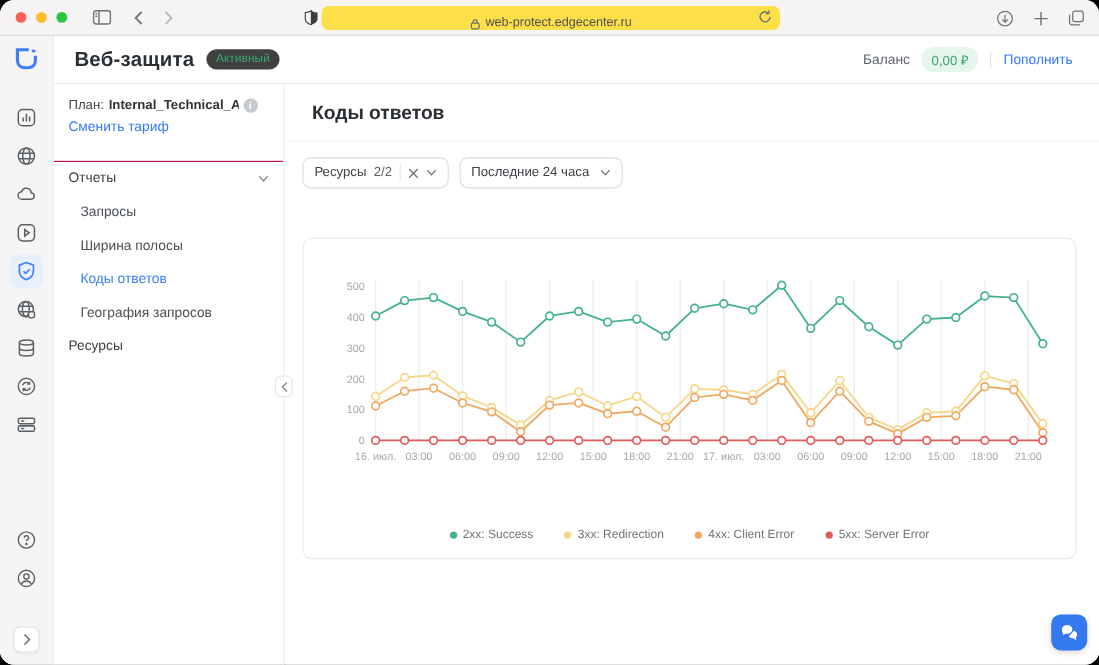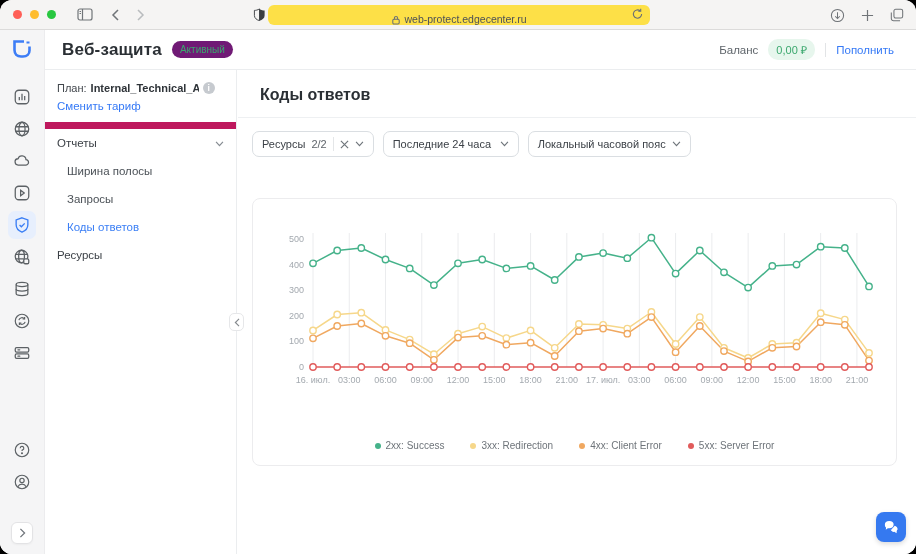--- a/index.html
+++ b/index.html
@@ -21,30 +21,30 @@
   .rail { position:absolute; left:0; top:0; width:45px; height:524px; background:#f5f5f6; border-right:1px solid #ececee; display:flex; flex-direction:column; align-items:center; }
   .rail-logo { margin-top:7px; margin-bottom:18px; }
   .rail-ic { width:28px; height:28px; border-radius:7px; display:flex; align-items:center; justify-content:center; margin-bottom:4px; color:#5c6165; }
   .rail-ic.active { background:#e7effd; color:#3b7ff5; }
   .rail-spacer { flex:1; }
   .rail-bottom { display:flex; flex-direction:column; align-items:center; margin-bottom:6px; }
   .rail-expand { width:22px; height:22px; margin-top:22px; margin-bottom:4px; background:#fff; border:1px solid #e3e3e5; border-radius:6px; display:flex; align-items:center; justify-content:center; color:#6f757b; box-shadow:0 1px 2px rgba(0,0,0,.04); }
 
   .app-header { position:absolute; left:45px; top:0; width:871px; height:40px; background:#fff; border-bottom:1px solid #ebedef; display:flex; align-items:center; padding:0 22px 0 17px; }
   .app-title { font-size:17px; font-weight:bold; color:#2a2f34; letter-spacing:.2px; }
-  .status-badge { margin-left:10px; background:#701a75; color:#3aa76d; font-size:10px; padding:3px 8px; border-radius:10px; }
+  .status-badge { margin-left:10px; background:#404040; color:#3aa76d; font-size:10px; padding:3px 8px; border-radius:10px; }
   .header-right { margin-left:auto; display:flex; align-items:center; gap:10px; font-size:11.5px; }
   .balance-label { color:#5f656b;margin-left:20px; }
   .balance-badge { background:#e7f6ed; color:#3aa76d; padding:3px 8px; border-radius:10px; font-size:11px; }
   .header-sep { width:1px; height:14px; background:#e2e4e6; }
   .link-blue { color:#3579f6; }
 
   
   .subbar { position:absolute; left:45px; top:40px; width:192px; height:484px; background:#fff; border-right:1px solid #ebedef; }
-  .plan-block { padding:12px 12px 10px 12px; border-bottom:7px solid #be185d; }
+  .plan-block { padding:12px 12px 22px 12px; border-bottom:1px solid #be185d; }
   .plan-line { display:flex; align-items:center; gap:4px; font-size:11px; color:#41464c; }
   .plan-value { font-weight:bold; color:#2e3338; max-width:108px; white-space:nowrap; overflow:hidden; }
   .info-dot { width:12px; height:12px; border-radius:50%; background:#c6cacf; color:#fff; font-size:8.5px; display:flex; align-items:center; justify-content:center; flex:0 0 auto; font-weight:bold; }
   .plan-change { margin-top:6px; font-size:11.5px; }
   .nav { padding-top:8px; }
   .nav-row { height:28px; display:flex; align-items:flex-start; padding:0 12px; font-size:11.5px; color:#3c4147; cursor:default;gap:44px; }
   .nav-row .chev { margin-left:auto; color:#878d93; }
   .nav-sub { padding-left:22px; color:#4b5157; }
   .nav-active { color:#3b7ff5; }
 
@@ -252,27 +252,30 @@
       <div class="nav">
         <div class="nav-row">
           <span>Отчеты</span>
           <span class="chev">
             <svg width="9" height="6" viewBox="0 0 10 7" fill="none" stroke="currentColor" stroke-width="1.4">
                 <path d="M1 1 L5 5.5 L9 1"></path>
               </svg>
           </span>
         </div>
         <div class="nav-row nav-sub">
-            <span>Ширина полосы</span>
+            <span>Запросы</span>
           </div>
         <div class="nav-row nav-sub">
-            <span>Запросы</span>
+            <span>Ширина полосы</span>
           </div>
         <div class="nav-row nav-sub nav-active">
             <span>Коды ответов</span>
+          </div>
+        <div class="nav-row nav-sub">
+            <span>География запросов</span>
           </div>
         <div class="nav-row">
             <span>Ресурсы</span>
           </div>
       </div>
     </div>
 
     <div class="collapse-handle">
       <svg width="6" height="9" viewBox="0 0 7 11" fill="none" stroke="currentColor" stroke-width="1.4">
           <path d="M6 1 L1.5 5.5 L6 10"></path>
@@ -294,28 +297,20 @@
           </span>
           <span style="color:#6f757b">
             <svg width="9" height="6" viewBox="0 0 10 7" fill="none" stroke="currentColor" stroke-width="1.3">
                 <path d="M1 1 L5 5.5 L9 1"></path>
               </svg>
           </span>
         </div>
         <div class="pill" style="width:136px">
           <span>Последние 24 часа</span>
           <span style="margin-left:auto; color:#6f757b">
-            <svg width="9" height="6" viewBox="0 0 10 7" fill="none" stroke="currentColor" stroke-width="1.3">
-                <path d="M1 1 L5 5.5 L9 1"></path>
-              </svg>
-          </span>
-        </div>
-        <div class="pill">
-          <span>Локальный часовой пояс</span>
-          <span style="color:#6f757b">
             <svg width="9" height="6" viewBox="0 0 10 7" fill="none" stroke="currentColor" stroke-width="1.3">
                 <path d="M1 1 L5 5.5 L9 1"></path>
               </svg>
           </span>
         </div>
       </div>
 
       <div class="chart-card">
         <svg class="chart-svg" width="620" height="186" viewBox="0 0 620 186">
             <line x1="50" y1="18" x2="50" y2="152" stroke="#ebecee" stroke-width="1"></line>

